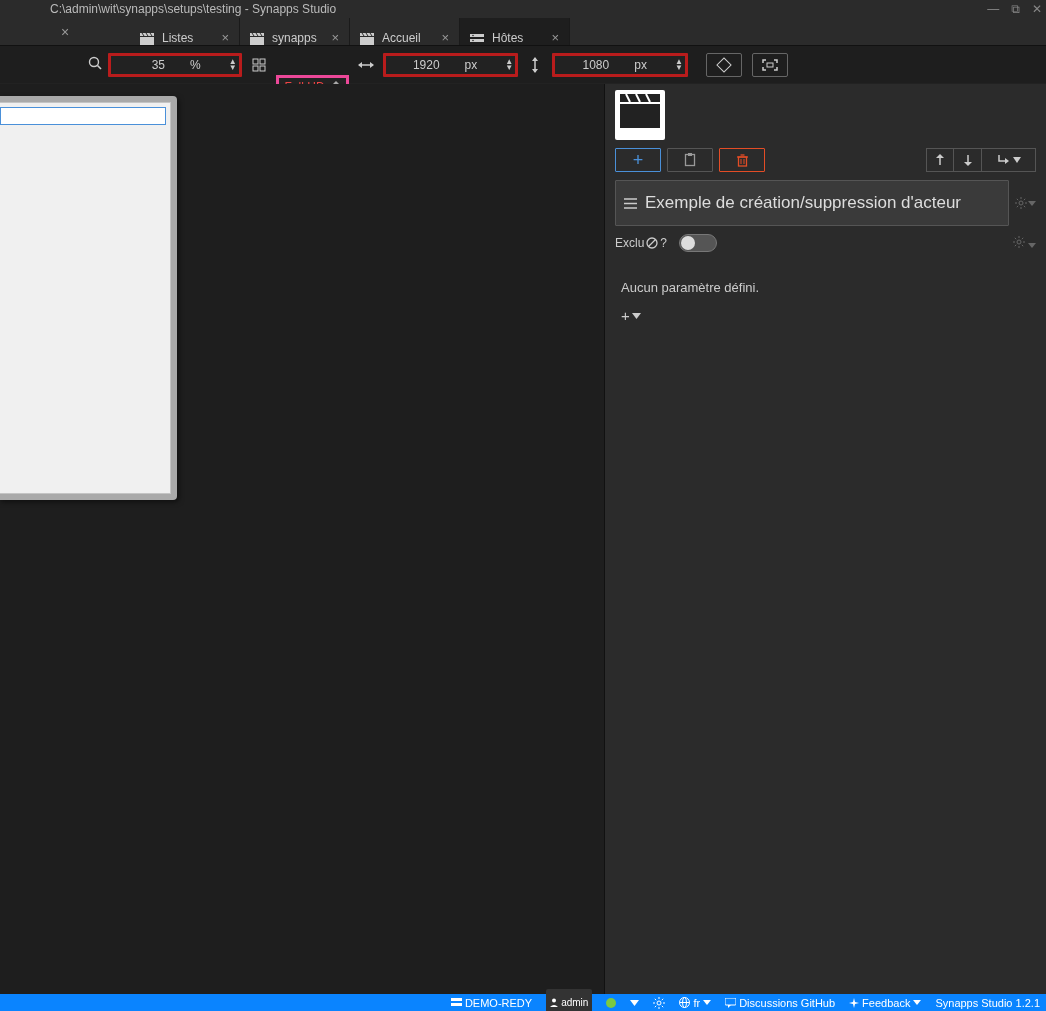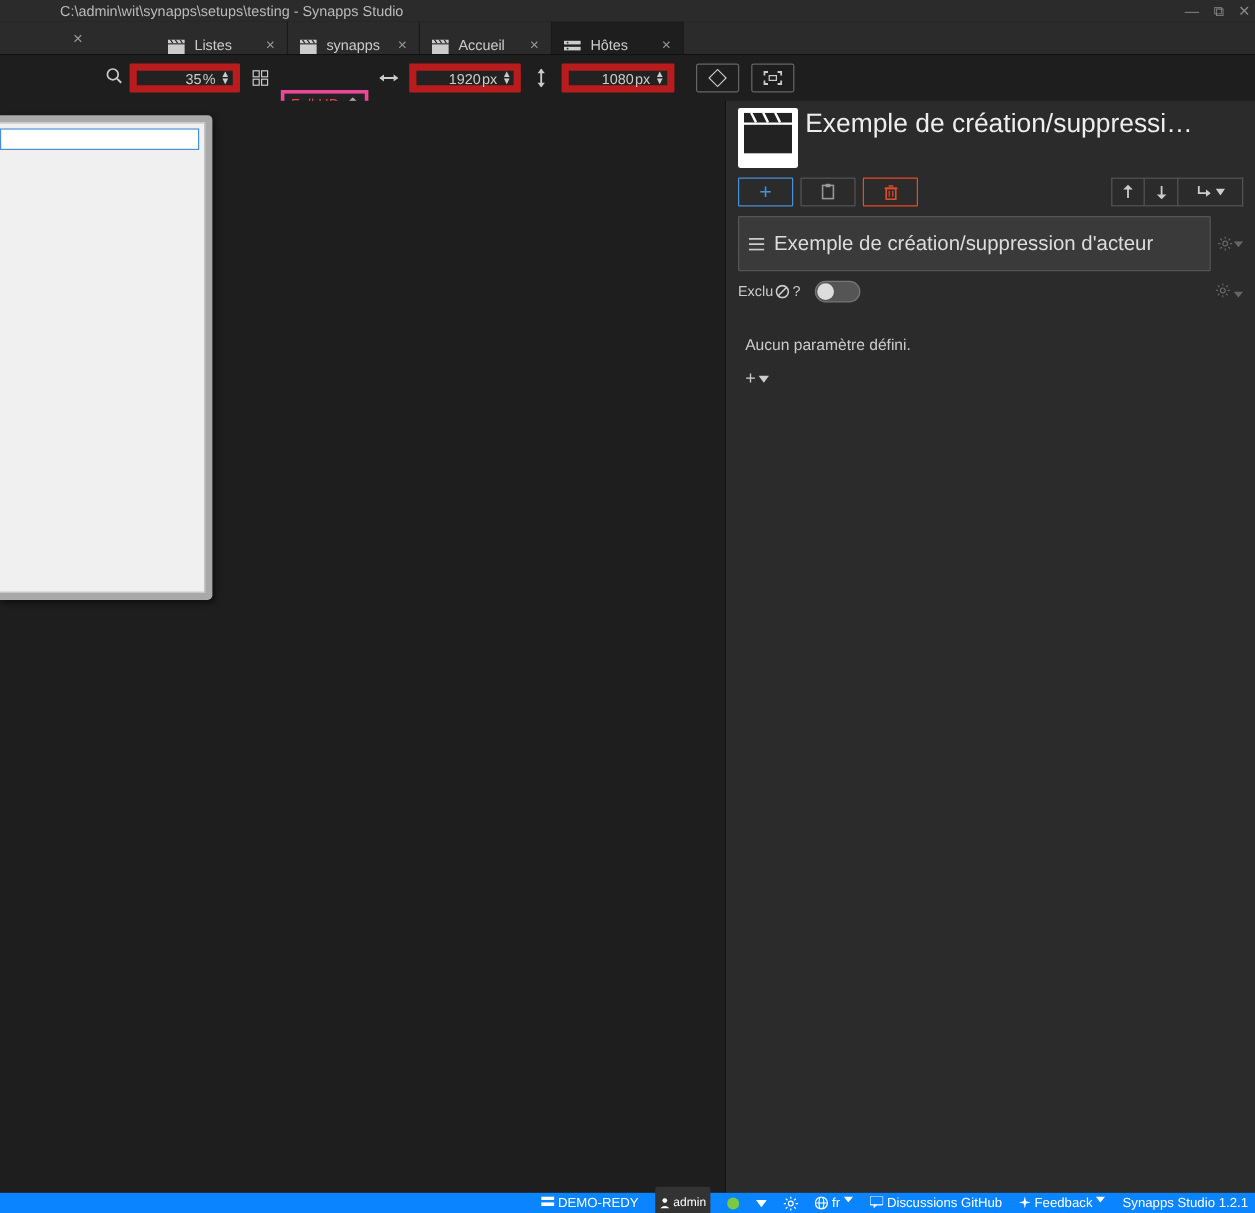--- a/index.html
+++ b/index.html
@@ -14,21 +14,21 @@
 .tabs { height: 28px; background: #2b2b2b; display: flex; align-items: stretch; border-bottom: 1px solid #111; }
 .tab { display: flex; align-items: flex-end; gap: 8px; padding: 0 10px; font-size: 12px; color: #ccc; border-right: 1px solid #1a1a1a; min-width: 110px; position: relative; }
 .tab.host-active { background: #1e1e1e; }
 .tab .close { margin-left: auto; color: #999; font-size: 13px; cursor: pointer; }
 .tabs .leading-close { display: flex; align-items: center; justify-content: center; width: 130px; color: #999; cursor: pointer; font-size: 14px; }
 .tab svg { flex-shrink: 0; }
 
 
 .toolbar { height: 38px; background: #1e1e1e; border-bottom: 1px solid #222; display: flex; align-items: center; gap: 6px; padding: 0 8px 0 88px; font-size: 12px; }
 .toolbar .zoom-ico { color: #ccc; }
-.toolbar .spin { display: inline-flex; align-items: flex-start; border: 6px solid #b91c1c; background: #222; height: 24px; padding: 0 2px 0 6px; border-radius: 1px; }
+.toolbar .spin { display: inline-flex; align-items: center; border: 3px solid #b91c1c; background: #222; height: 24px; padding: 0 2px 0 6px; border-radius: 1px; gap: 24px; }
 .toolbar .spin input { background: transparent; border: none; color: #ccc; width: 48px; text-align: right; font-size: 12px; outline: none; }
 .toolbar .spin .unit { color: #ccc; margin-left: 1px; }
 .toolbar .spin .arrows { display: flex; flex-direction: column; margin-left: 4px; line-height: 6px; font-size: 8px; color: #ccc; cursor: pointer; }
 .toolbar .sel { display: inline-flex; align-items: center; border: 3px solid #ec4899; background: #222; height: 24px; padding: 0 6px; color: #ef4444; gap: 7px; margin-top: 44px; }
 .toolbar .ico-btn { width: 22px; height: 22px; display: flex; align-items: center; justify-content: center; color: #ccc; }
 .toolbar .box-btn { width: 36px; height: 24px; border: 1px solid #666; display: flex; align-items: center; justify-content: center; border-radius: 2px; cursor: pointer; }
 .toolbar .box-btn + .box-btn { margin-left: 4px; }
 .toolbar .gap { width: 6px; }
 
 
@@ -71,21 +71,21 @@
 
 .section { margin-top: 10px; }
 .section-head { height: 30px; background: #3e3e3e; display: flex; align-items: center; padding: 0 8px; font-size: 13px; color: #eee; gap: 6px; cursor: pointer; }
 .section-head .count { margin-left: auto; color: #9ccc3c; display: flex; align-items: center; gap: 4px; font-size: 12px; }
 .section-body { padding: 10px 6px; font-size: 13px; color: #ccc; }
 .add-param { margin-top: 12px; display: flex; align-items: center; gap: 2px; color: #ccc; cursor: pointer; }
 
 
 .statusbar { position: absolute; left: 0; right: 0; bottom: 0; height: 17px; background: #0a84ff; color: #fff; display: flex; align-items: center; font-size: 11px; padding: 0 6px; gap: 14px; }
 .statusbar .grow { flex: 1; }
-.statusbar .chip { display: flex; align-items: flex-start; gap: 3px; cursor: pointer; }
+.statusbar .chip { display: flex; align-items: center; gap: 3px; cursor: pointer; }
 .statusbar .user-tag { background: #333; color: #fff; padding: 0 4px; border-radius: 2px; display: flex; align-items: center; gap: 3px; font-size: 10px; height: 27px; }
 .statusbar .dot { width: 10px; height: 10px; background: #7ac943; border-radius: 50%; }
 
 svg { display: inline-block; }
 </style>
 </head>
 <body>
 
 <div class="titlebar">
   <span>C:\admin\wit\synapps\setups\testing - Synapps Studio</span>
@@ -243,21 +243,20 @@
       <div class="thumb">
         <svg width="40" height="34" viewBox="0 0 40 34">
             <rect x="0" y="10" width="40" height="24" fill="#222"></rect>
             <polygon points="0,0 40,0 40,8 0,8" fill="#222"></polygon>
             <line x1="6" y1="0" x2="10" y2="8" stroke="#fff" stroke-width="2"></line>
             <line x1="16" y1="0" x2="20" y2="8" stroke="#fff" stroke-width="2"></line>
             <line x1="26" y1="0" x2="30" y2="8" stroke="#fff" stroke-width="2"></line>
           </svg>
       </div>
       <div class="titles">
-        <h1>Exemple de création/suppressi…</h1>
       </div>
     </div>
 
     <div class="btn-row">
       <div class="ibtn add">+</div>
       <div class="ibtn">
         <svg width="12" height="14" viewBox="0 0 12 14">
             <rect x="1.5" y="1.5" width="9" height="11" fill="none" stroke="#999" stroke-width="1.3"></rect>
             <rect x="4" y="0" width="4" height="3" fill="#999"></rect>
           </svg>

